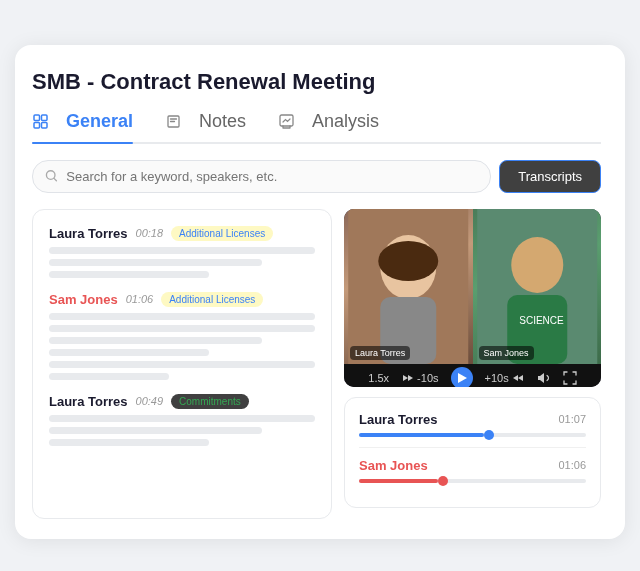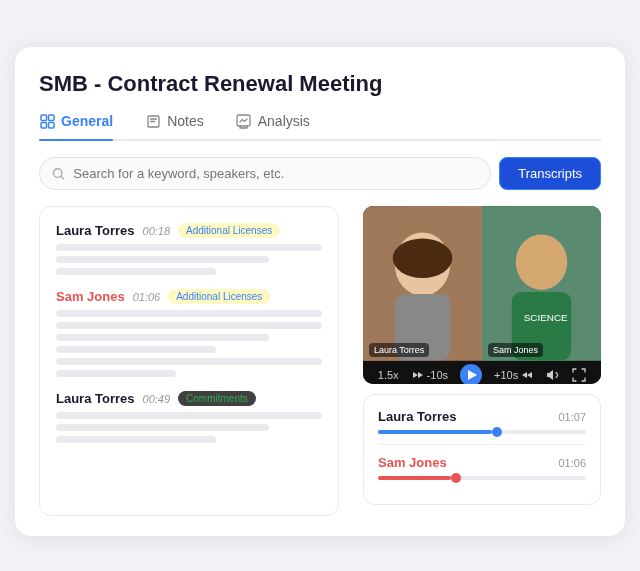--- a/index.html
+++ b/index.html
@@ -9,42 +9,42 @@
       width: 640px;
       min-height: 571px;
       display: flex;
       align-items: center;
       justify-content: center;
     }
     .card {
       background: #fff;
       border-radius: 16px;
       width: 610px;
-      padding: 24px 24px 20px 24px;
+      padding: 24px 24px 20px 17px;
       box-shadow: 0 2px 20px rgba(0,0,0,0.08);
       margin-top: 12px;
     }
     .title {
       font-size: 22px;
       font-weight: 700;
       color: #1a1a2e;
       margin-bottom: 16px;
     }
     .tabs {
       display: flex;
       gap: 32px;
       border-bottom: 2px solid #e8eaed;
       margin-bottom: 16px;
     }
     .tab-item {
       display: flex;
       align-items: center;
-      gap: 6px;
+      gap: 18px;
       padding-bottom: 10px;
-      font-size: 14px;
+      font-size: 18px;
       color: #666;
       cursor: pointer;
       position: relative;
     }
     .tab-item.active {
       color: #3b82f6;
       font-weight: 600;
     }
     .tab-item.active::after {
       content: '';
@@ -90,31 +90,31 @@
     }
     .filter-btn {
       padding: 8px 18px;
       border-radius: 8px;
       font-size: 13px;
       font-weight: 500;
       cursor: pointer;
       border: 1px solid #e0e3e8;
     }
     .filter-btn.active {
-      background: #1d4ed8;
+      background: #404040;
       color: #fff;
       border-color: #3b82f6;
     }
     .filter-btn.inactive {
       background: #fff;
       color: #555;
     }
     .main-content {
       display: flex;
-      gap: 24px;
+      gap: 12px;
     }
     
     .transcript-panel {
       flex: 0 0 300px;
       border: 1px solid #e8eaed;
       border-radius: 12px;
       padding: 16px;
       background: #fff;
       min-height: 310px;
     }

